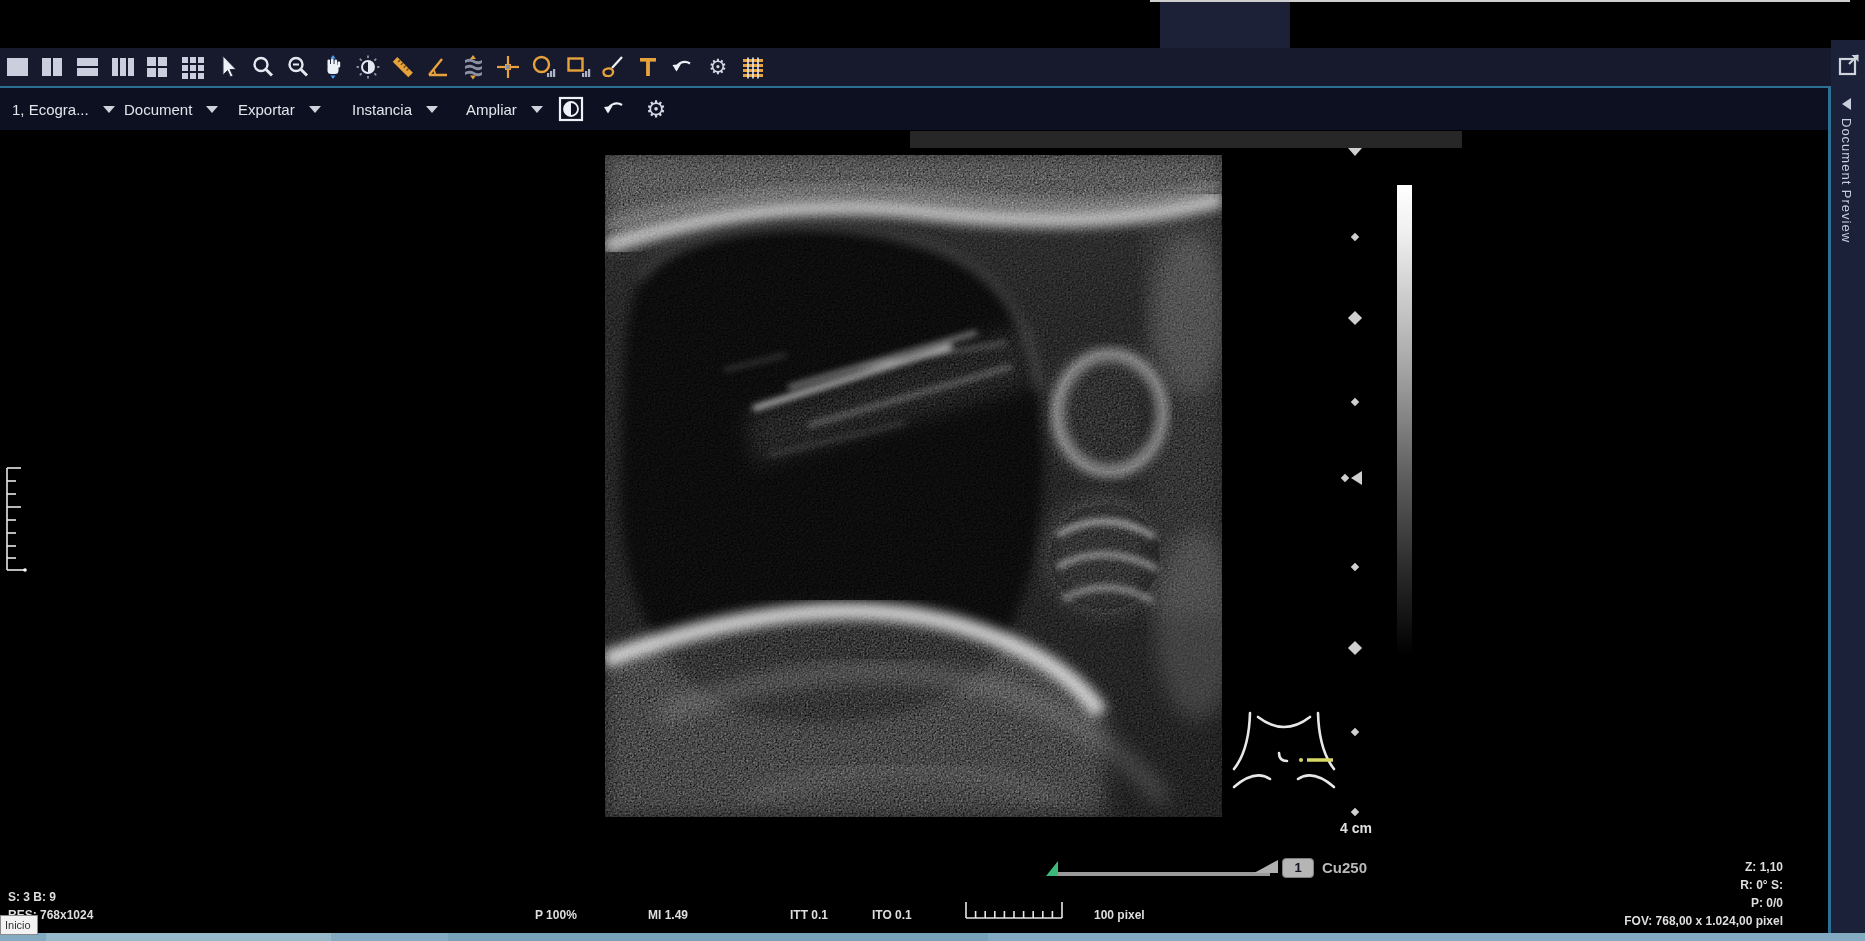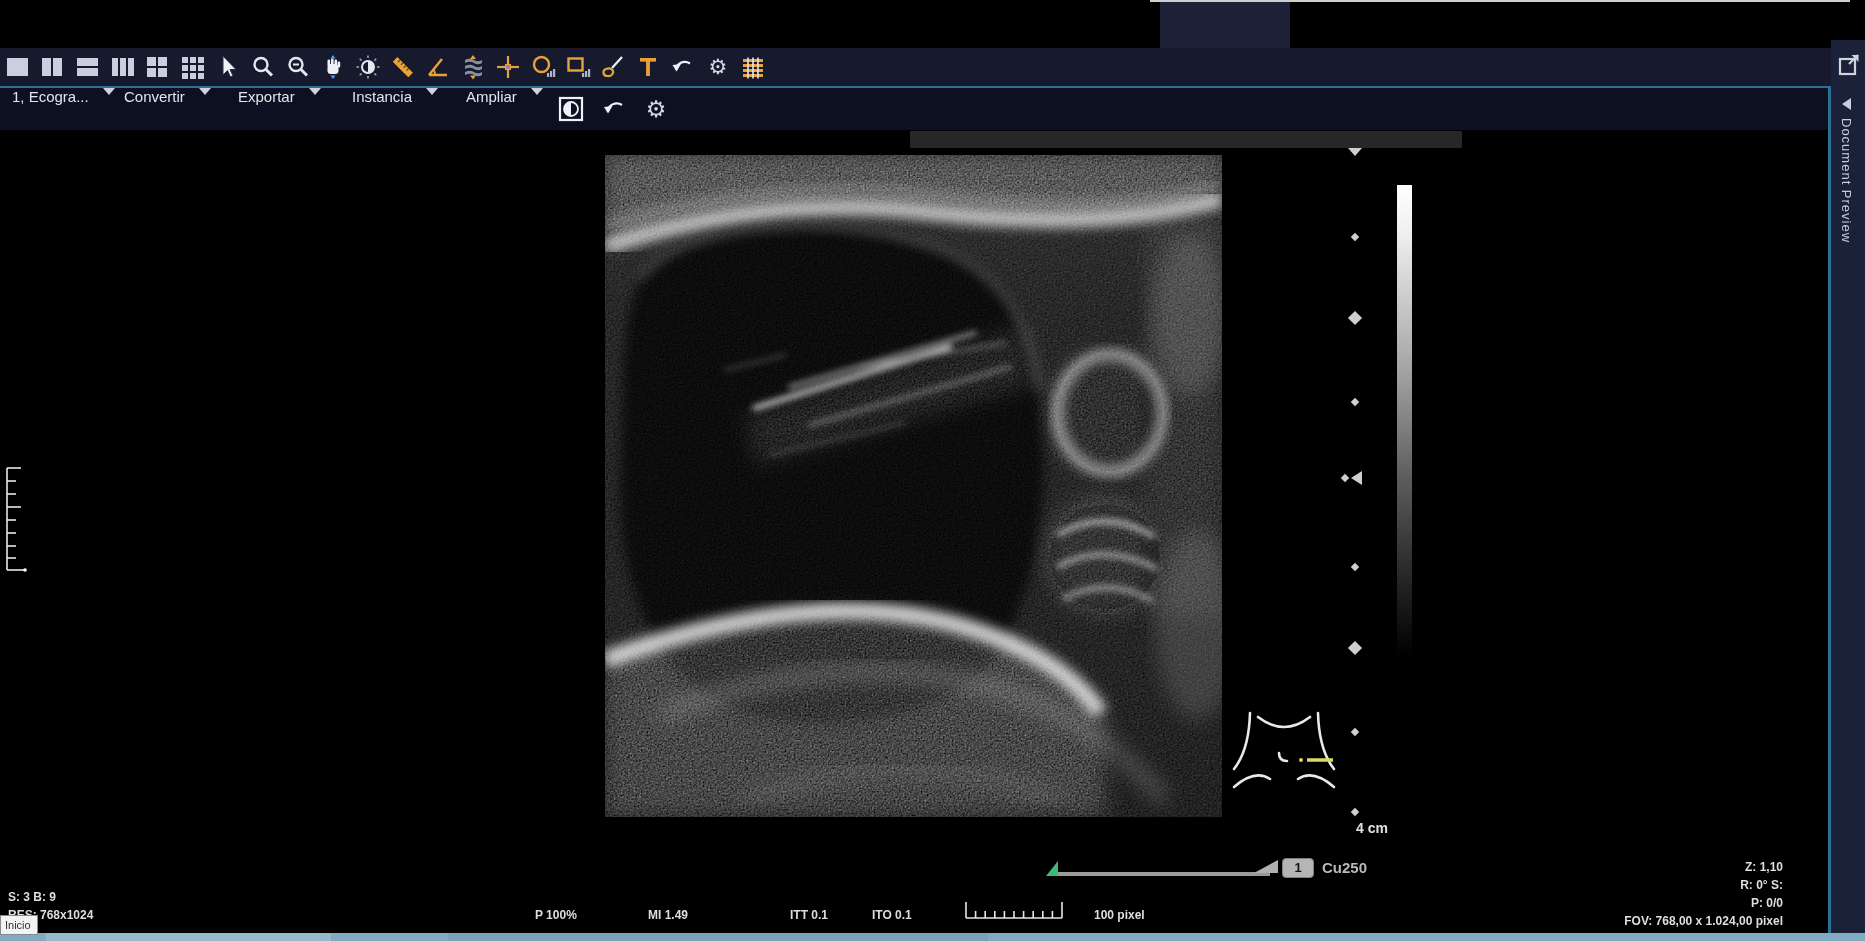--- a/index.html
+++ b/index.html
@@ -11,39 +11,39 @@
   .top-tab{position:absolute;left:1160px;top:2px;width:130px;height:46px;background:#1c2138;}
   
   .toolbar{position:absolute;left:0;top:48px;width:1833px;height:38px;background:#161a2c;
            display:flex;align-items:center;gap:7px;padding-left:4px;box-sizing:border-box;}
   .tbtn{width:28px;height:30px;display:flex;align-items:center;justify-content:center;flex:0 0 auto;}
   .tbtn svg{display:block;}
   .glyph{font-size:21px;line-height:1;color:#d3d7e2;font-family:"DejaVu Sans",sans-serif;}
   
   .menubar{position:absolute;left:0;top:86px;width:1830px;height:44px;background:#0d1020;
            border-top:2px solid #2e6f94;box-sizing:border-box;}
-  .menu-item{position:absolute;top:0;height:42px;display:flex;gap:14px;
+  .menu-item{position:absolute;top:0;height:42px;display:flex;align-items:center;gap:14px;
              color:#e2e5ec;font-size:15px;cursor:default;}
   .caret{width:0;height:0;border-left:6px solid transparent;border-right:6px solid transparent;
          border-top:7px solid #cdd2dc;}
   .menu-icon{position:absolute;top:7px;width:30px;height:28px;display:flex;align-items:center;justify-content:center;}
   
   .viewport{position:absolute;left:0;top:130px;width:1828px;height:803px;background:#000;}
   .frame-right{position:absolute;left:1828px;top:86px;width:3px;height:847px;background:#2e6f94;}
   .top-scrollbar{position:absolute;left:910px;top:1px;width:552px;height:17px;background:#272727;border-radius:1px;}
   .us-image{position:absolute;left:605px;top:25px;}
   .mini-ruler{position:absolute;left:5px;top:336px;}
   
   .depth-scale{position:absolute;left:1340px;top:0;width:80px;height:740px;}
   .marker{position:absolute;background:#cfcfcf;}
   .diamond-s{width:6px;height:6px;transform:rotate(45deg);}
   .diamond-m{width:10px;height:10px;transform:rotate(45deg);}
   .tri-down{width:0;height:0;background:none;border-left:7px solid transparent;border-right:7px solid transparent;border-top:8px solid #cfcfcf;}
   .tri-left{width:0;height:0;background:none;border-top:7px solid transparent;border-bottom:7px solid transparent;border-right:11px solid #cfcfcf;}
-  .depth-label{position:absolute;left:1340px;top:690px;width:48px;text-align:right;font-size:14px;font-weight:600;color:#e0e0e0;}
+  .depth-label{position:absolute;left:1340px;top:690px;width:48px;text-align:left;font-size:14px;font-weight:600;color:#e0e0e0;}
   .lut-bar{position:absolute;left:1397px;top:55px;width:15px;height:470px;
            background:linear-gradient(#ffffff 0%,#f0f0f0 10%,#a8a8a8 38%,#5e5e5e 62%,#2a2a2a 82%,#000 100%);}
   
   .bodymark{position:absolute;left:1225px;top:575px;}
   .cine{position:absolute;left:1042px;top:728px;width:340px;height:24px;}
   .cine-start{position:absolute;left:4px;top:2px;}
   .cine-track{position:absolute;left:16px;top:14px;width:212px;height:4px;background:#9a9a9a;}
   .cine-end{position:absolute;left:212px;top:2px;}
   .frame-chip{position:absolute;left:240px;top:0px;width:30px;height:18px;background:#b5b5b5;border:1px solid #7d7d7d;
               border-radius:4px;color:#10131f;font-size:13px;font-weight:bold;text-align:center;line-height:18px;}
@@ -268,21 +268,21 @@
         </svg>
       </div>
   </div>
 
   <div class="menubar">
     <div class="menu-item" style="left:12px">
         <span>1, Ecogra...</span>
         <span class="caret"></span>
       </div>
     <div class="menu-item" style="left:124px">
-        <span>Convertir</span>
+        <span>Document</span>
         <span class="caret"></span>
       </div>
     <div class="menu-item" style="left:238px">
         <span>Exportar</span>
         <span class="caret"></span>
       </div>
     <div class="menu-item" style="left:352px">
         <span>Instancia</span>
         <span class="caret"></span>
       </div>

